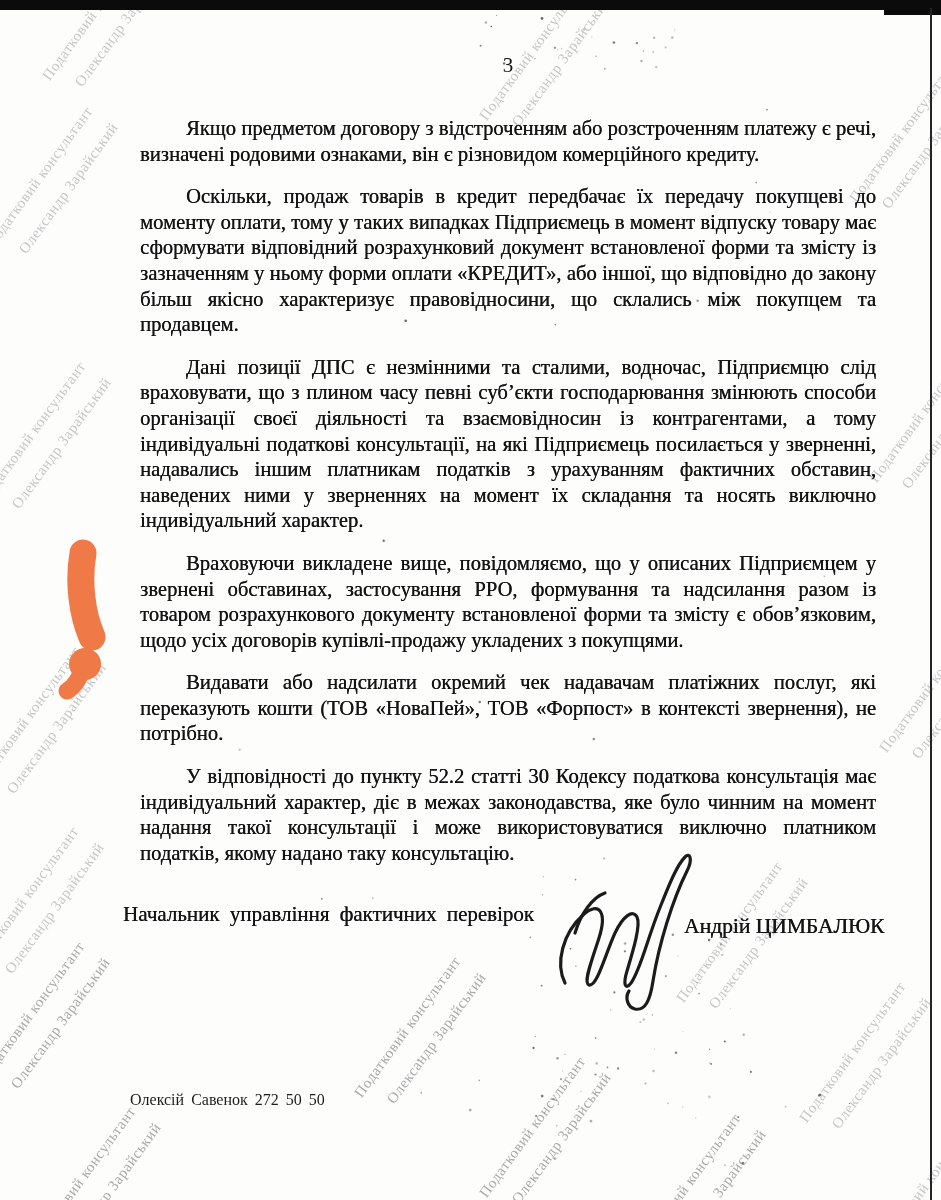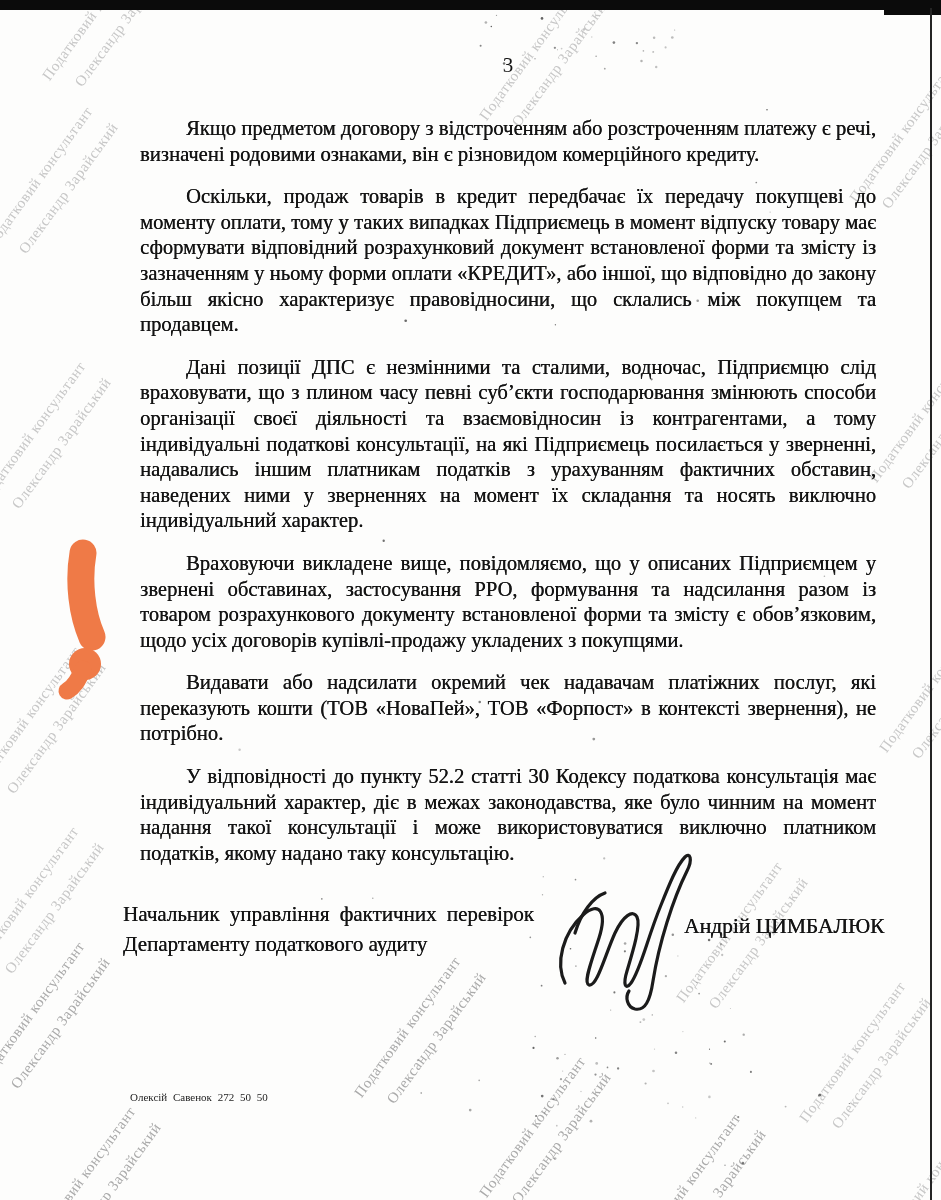--- a/index.html
+++ b/index.html
@@ -39,21 +39,21 @@
     position:absolute;left:123px;top:891px;z-index:3;
     font-size:21px;line-height:30px;text-shadow:.3px 0 0 currentColor;margin-top:8px;
   }
   .sign-block .pos1{word-spacing:5px;}
   .signer-name{
     position:absolute;left:684px;top:914px;z-index:3;
     font-size:21.5px;text-shadow:.35px 0 0 currentColor;
   }
   .footer-contact{
     position:absolute;left:130px;top:1091px;z-index:3;
-    font-size:11px;word-spacing:3px;color:#1d1d1d;
+    font-size:16px;word-spacing:3px;color:#1d1d1d;
   }
   .signature-svg{position:absolute;left:545px;top:843px;z-index:4;}
   .annotation-svg{position:absolute;left:52px;top:538px;z-index:4;}
 </style>
 </head>
 <body>
 
 <div class="page">
 
   <div class="wm light" style="left:108px;top:18px">
@@ -263,21 +263,20 @@
   </div>
 
   <svg class="annotation-svg" width="100" height="170" viewBox="0 0 100 170">
     <path d="M 31 15 C 26 44 30 76 40 99" fill="none" stroke="#ef7a47" stroke-width="27" stroke-linecap="round"></path>
     <circle cx="33" cy="126" r="16" fill="#ef7a47"></circle>
     <path d="M 31 131 C 26 143 22 149 15 153" fill="none" stroke="#ef7a47" stroke-width="17" stroke-linecap="round"></path>
   </svg>
 
   <div class="sign-block">
     <div class="pos1">Начальник управління фактичних перевірок</div>
-    <div class="pos2">Департаменту податкового аудиту</div>
   </div>
 
   <svg class="signature-svg" width="160" height="180" viewBox="0 0 160 180">
     <g fill="none" stroke="#1b1b1b" stroke-width="3.2" stroke-linecap="round">
       <path d="M 20 140 C 10 120 18 90 38 72 C 55 57 62 70 54 95 C 46 120 38 140 44 142 C 52 144 60 112 70 90 C 78 73 88 66 92 74 C 96 82 88 108 82 128 C 78 141 80 148 86 140 C 96 126 102 96 116 62 C 124 42 132 22 140 14 C 145 9 148 16 142 28 C 128 56 114 100 108 138 C 105 158 100 168 90 166 C 82 164 80 154 84 148"></path>
       <path d="M 30 90 C 36 70 48 54 60 50"></path>
     </g>
   </svg>
 
   <div class="signer-name">Андрій ЦИМБАЛЮК</div>

